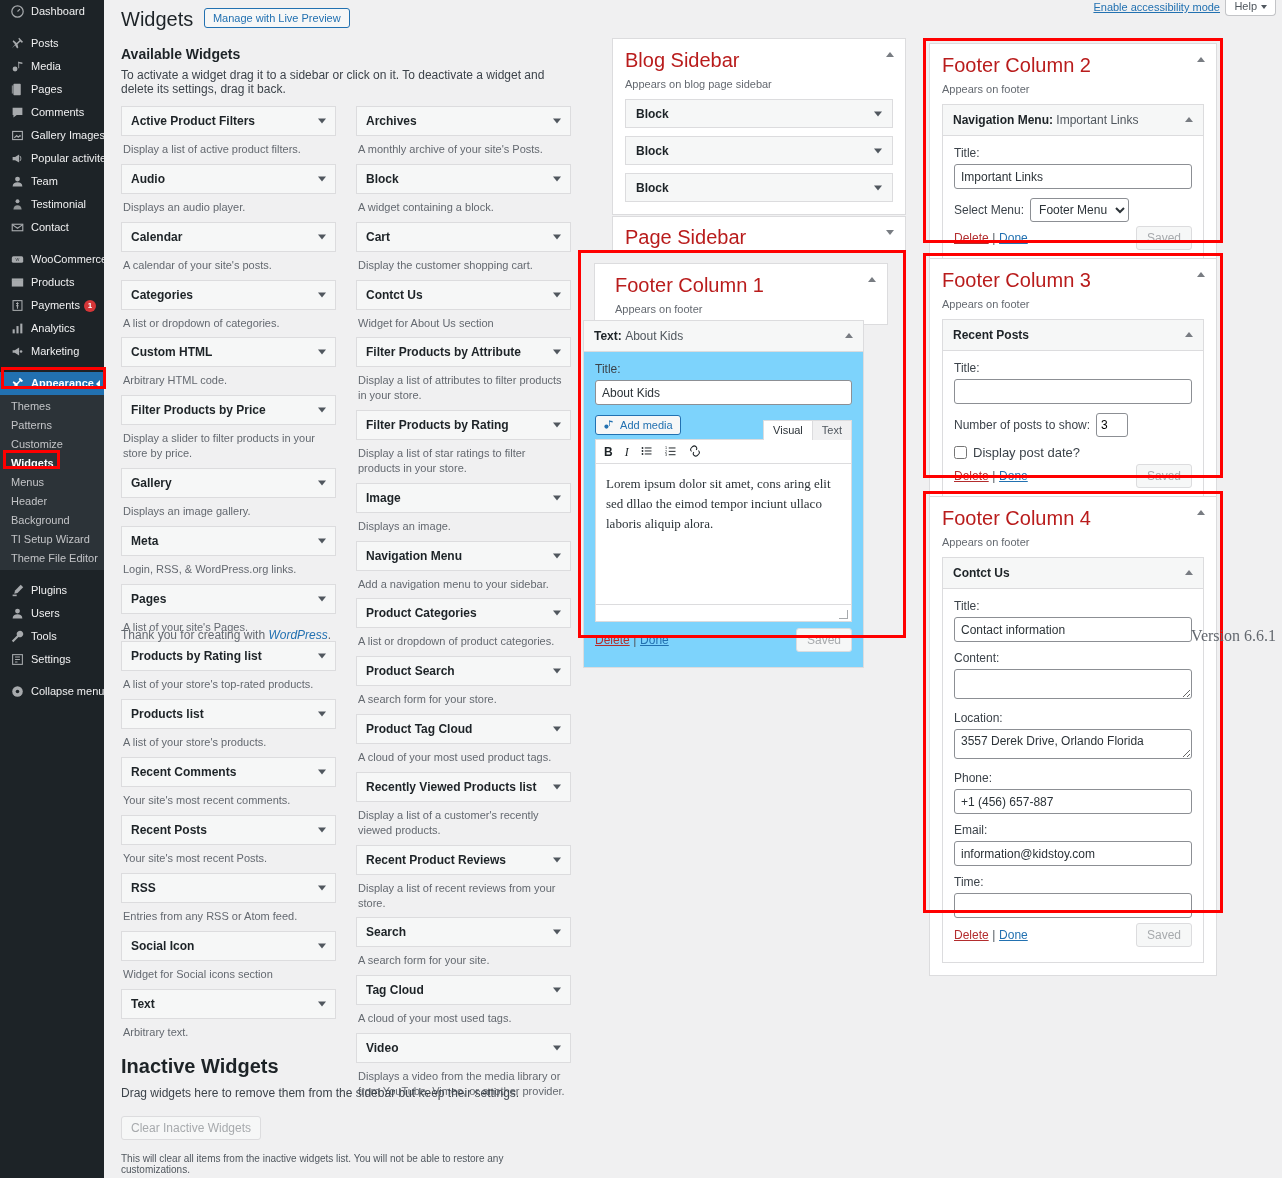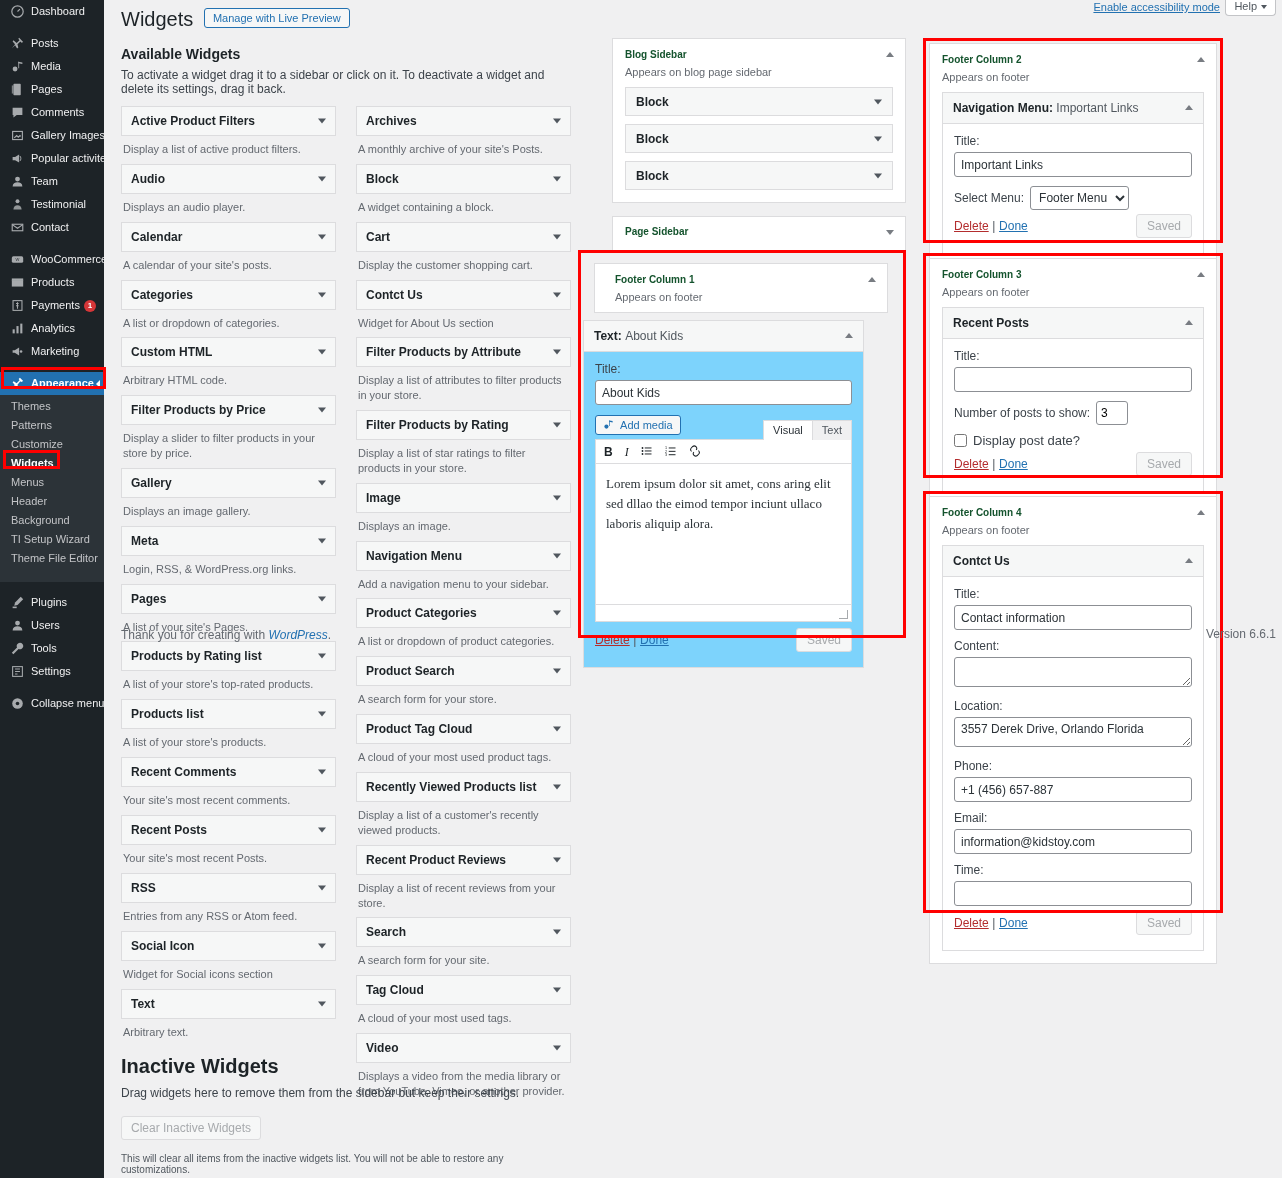--- a/index.html
+++ b/index.html
@@ -54,21 +54,21 @@
   .badge {
     display: inline-block;
     background: #d63638; color: #fff;
     font-size: 8px; font-weight: bold;
     border-radius: 8px;
     min-width: 12px; height: 12px; line-height: 12px;
     text-align: center;
     margin-left: 4px;
     padding: 0 3px;
   }
-  .submenu { background: #2c3338; padding: 2px 0 14px 0; }
+  .submenu { background: #2c3338; padding: 2px 0 2px 0; }
   .submenu .sub-item {
     display: block;
     padding: 2px 0 2px 11px;
     font-size: 11px;
     color: #c3c4c7;
     line-height: 15px;
     white-space: nowrap;
   }
   .submenu .sub-item.current { color: #fff; font-weight: bold; }
 
@@ -179,21 +179,21 @@
     padding: 4px 9px; border-radius: 3px;
   }
   .iw-note { font-size: 10px; color: #50575e; margin-top: 13px; }
 
   
   .panel {
     background: #fff;
     border: 1px solid #dcdcde;
   }
   .panel-head { padding: 10px 12px 9px 12px; position: relative; }
-  .panel-head .ptitle { font-size: 10px; font-weight: bold; color: #14532d; }
+  .panel-head .ptitle { font-size: 20px; font-weight: normal; color: #b91c1c; }
   .panel-head .pdesc { font-size: 11px; color:#646970; margin-top: 6px; }
   .panel-toggle {
     position: absolute; right: 11px; top: 13px;
     width:0;height:0;border-left:4px solid transparent;border-right:4px solid transparent;
   }
   .panel-toggle.up { border-bottom: 5px solid #787c82; }
   .panel-toggle.down { border-top: 5px solid #787c82; }
   .panel-body { padding: 0 12px 12px 12px; }
 
   .inner-widget { border: 1px solid #dcdcde; background:#fff; margin-bottom: 8px; }
@@ -314,21 +314,21 @@
   .inline-row label { font-size: 12px; color:#3c434a; }
   input.num { width: 32px; height: 24px; border:1px solid #8c8f94; border-radius:3px; font-size:12px; padding:0 4px; text-align:left; font-family:"Liberation Sans", sans-serif;}
   .chk-row { display:flex; align-items:center; gap: 6px; margin-bottom: 8px; }
   input[type=checkbox] { width: 13px; height: 13px; margin:0; }
 
   
   .ring { position: absolute; border: 3px solid #ff0000; pointer-events:none; }
 
   .version {
     position: absolute; right: 6px; top: 627px;
-    font-size: 12px; color: #646970;
+    font-size: 16px; color: #646970; font-family: Liberation Serif, serif;
   }
 </style>
 </head>
 <body>
 
 <div id="adminmenu">
 
   <div>
 
     <div class="menu-item">

